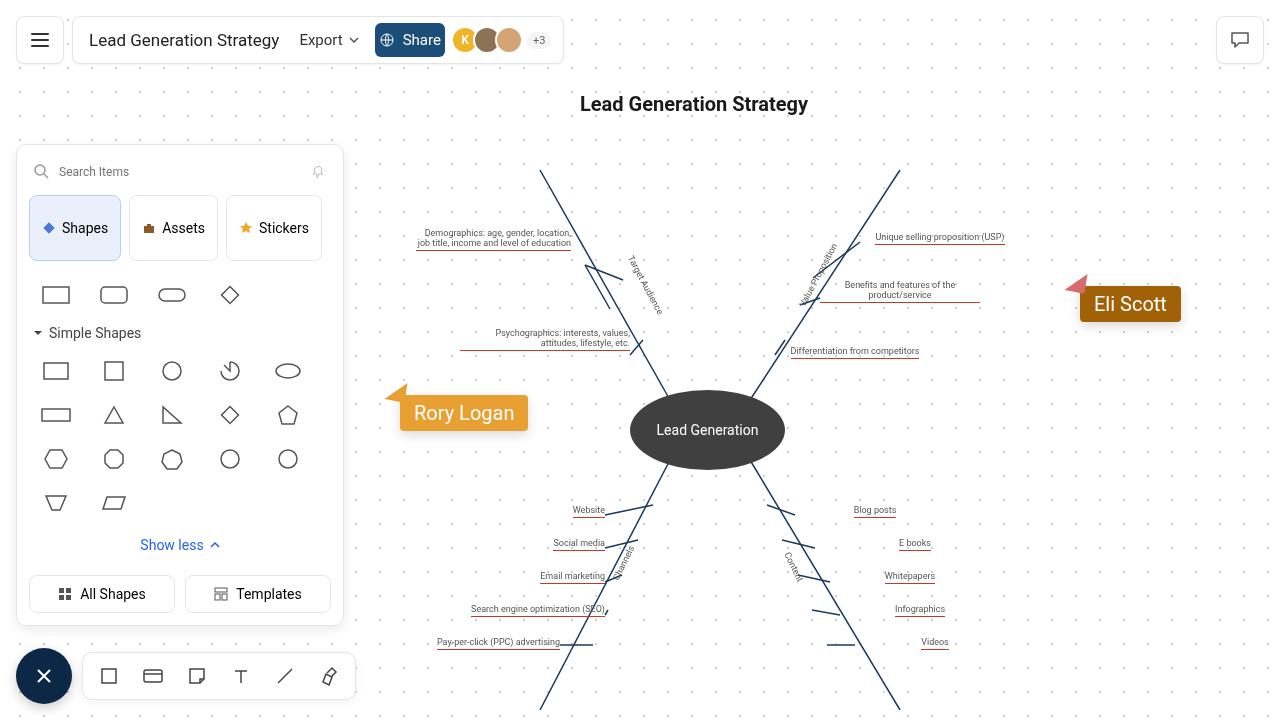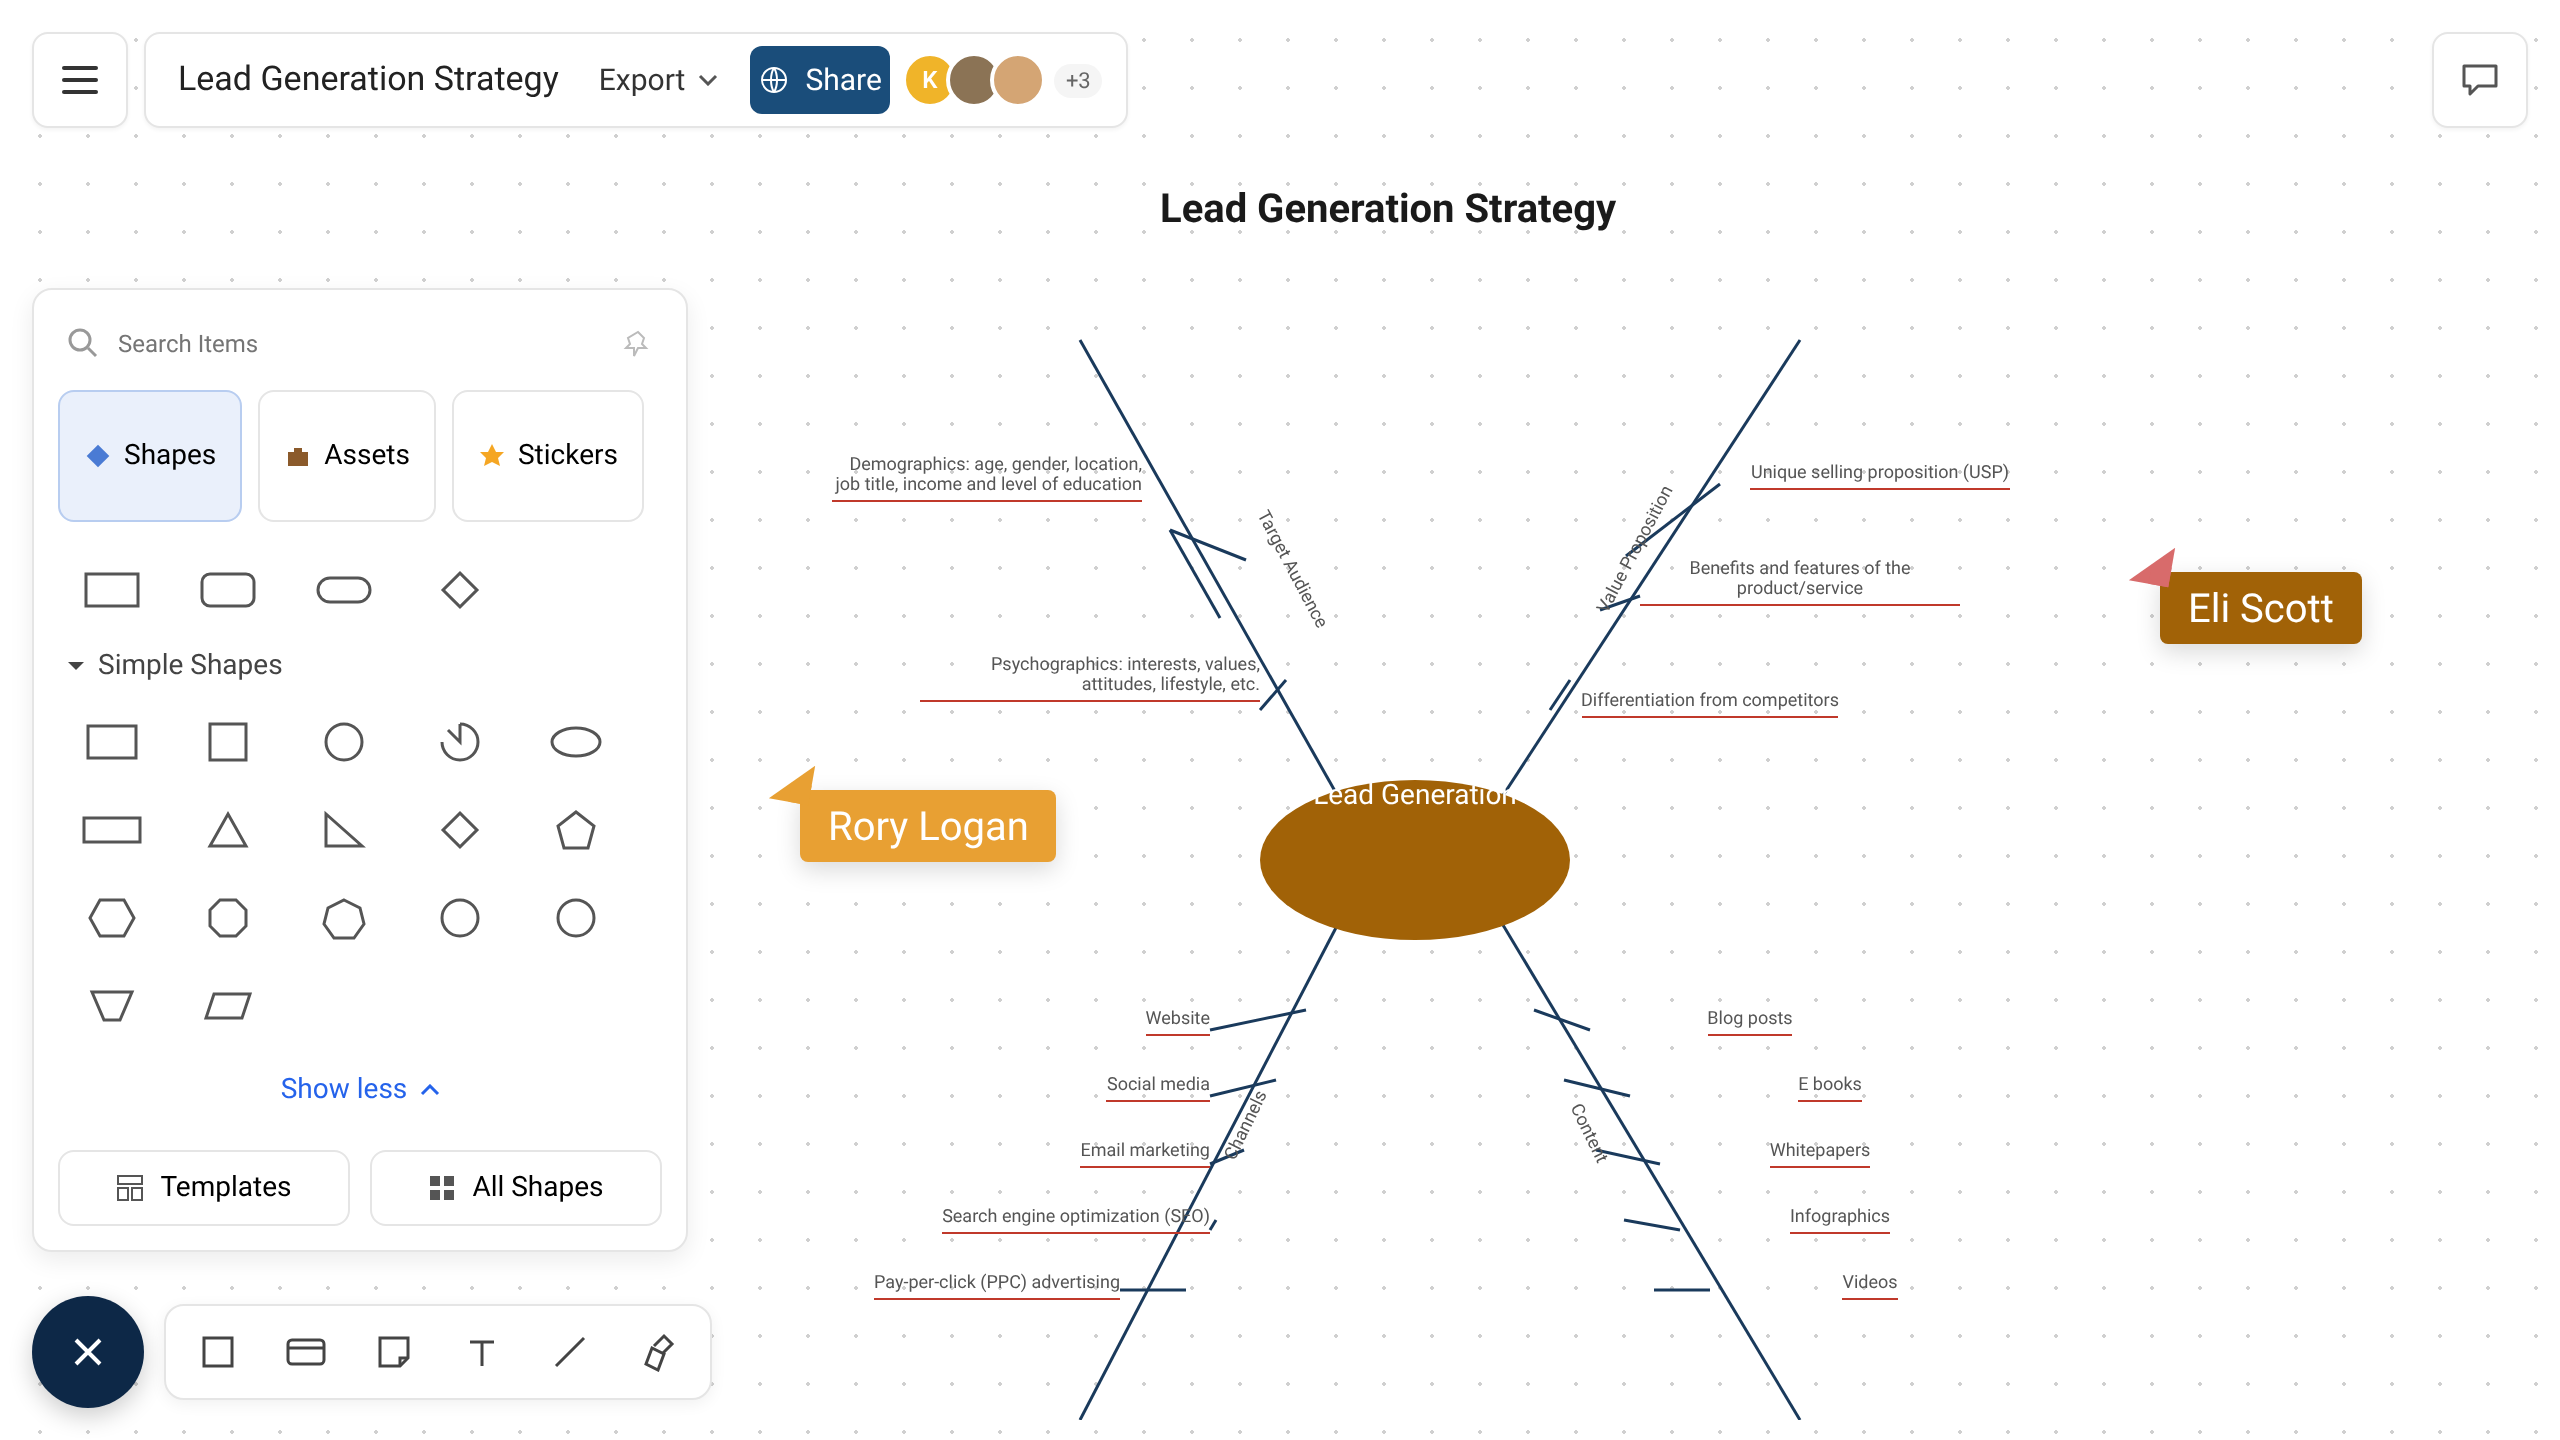--- a/index.html
+++ b/index.html
@@ -34,21 +34,21 @@
 .show-less{text-align:center;padding:12px;color:#2563eb;font-size:14px;display:flex;align-items:center;justify-content:center;gap:6px;cursor:pointer}
 .panel-footer{display:flex;gap:10px;margin-top:10px}
 .footer-btn{flex:1;border:1px solid #e5e5e5;border-radius:8px;padding:10px;display:flex;align-items:center;justify-content:center;gap:8px;font-size:14px;cursor:pointer}
 .fab{position:absolute;left:16px;bottom:16px;width:56px;height:56px;border-radius:50%;background:#0d2847;display:flex;align-items:center;justify-content:center;cursor:pointer;box-shadow:0 4px 12px rgba(0,0,0,0.2)}
 .fab svg{stroke:#fff}
 .bottom-tools{position:absolute;left:82px;bottom:20px;background:#fff;border:1px solid #e5e5e5;border-radius:10px;height:48px;display:flex;align-items:center;padding:0 8px;gap:8px;box-shadow:0 2px 8px rgba(0,0,0,0.06)}
 .tool{width:36px;height:36px;display:flex;align-items:center;justify-content:center;cursor:pointer;border-radius:6px}
 .tool svg{stroke:#444;fill:none;stroke-width:1.5}
 .canvas-title{position:absolute;left:580px;top:92px;font-size:20px;font-weight:700;color:#1a1a1a}
 .mindmap{position:absolute;left:360px;top:150px;width:700px;height:560px}
-.center-node{position:absolute;left:270px;top:240px;width:155px;height:80px;background:#a16207;border-radius:50%;display:flex;align-items:flex-start;justify-content:center;color:#fff;font-size:14px}
+.center-node{position:absolute;left:270px;top:240px;width:155px;height:80px;background:#404040;border-radius:50%;display:flex;align-items:center;justify-content:center;color:#fff;font-size:14px}
 .branch-line{position:absolute;stroke:#1a3a5c;stroke-width:1.5;fill:none}
 .branch-label{position:absolute;font-size:9px;color:#555;transform-origin:center}
 .item{position:absolute;font-size:9px;color:#555;width:160px}
 .item.right{text-align:center}
 .item.left{text-align:right}
 .item-line{border-bottom:1px solid #c0392b;padding-bottom:2px;display:inline-block}
 .cursor-tag{position:absolute;padding:6px 14px;border-radius:4px;font-size:20px;color:#fff;box-shadow:0 4px 12px rgba(0,0,0,0.15)}
 .cursor-tag::before{content:"";position:absolute;left:-14px;top:-14px;border:10px solid transparent}
 .tag-1{background:#e8a033;left:400px;top:395px}
 .tag-1::before{border-right-color:#e8a033;border-bottom-color:#e8a033;transform:rotate(10deg)}
@@ -245,34 +245,34 @@
   </div>
   <div class="show-less">
     <span>Show less</span>
     <svg width="10" height="6">
         <path d="M1 5l4-4 4 4" stroke="#2563eb" fill="none" stroke-width="1.5"></path>
       </svg>
   </div>
   <div class="panel-footer">
     <div class="footer-btn">
       <svg width="14" height="14">
-          <rect x="1" y="1" width="12" height="4" fill="none" stroke="#555"></rect>
-          <rect x="1" y="7" width="5" height="6" fill="none" stroke="#555"></rect>
-          <rect x="8" y="7" width="5" height="6" fill="none" stroke="#555"></rect>
-        </svg>
-      <span>Templates</span>
-    </div>
-    <div class="footer-btn">
-      <svg width="14" height="14">
           <rect x="1" y="1" width="5" height="5" fill="#555"></rect>
           <rect x="8" y="1" width="5" height="5" fill="#555"></rect>
           <rect x="1" y="8" width="5" height="5" fill="#555"></rect>
           <rect x="8" y="8" width="5" height="5" fill="#555"></rect>
         </svg>
       <span>All Shapes</span>
+    </div>
+    <div class="footer-btn">
+      <svg width="14" height="14">
+          <rect x="1" y="1" width="12" height="4" fill="none" stroke="#555"></rect>
+          <rect x="1" y="7" width="5" height="6" fill="none" stroke="#555"></rect>
+          <rect x="8" y="7" width="5" height="6" fill="none" stroke="#555"></rect>
+        </svg>
+      <span>Templates</span>
     </div>
   </div>
 </div>
 
 <div class="fab">
   <svg width="20" height="20">
       <path d="M4 4l12 12M16 4L4 16" stroke-width="2"></path>
     </svg>
 </div>
 <div class="bottom-tools">

